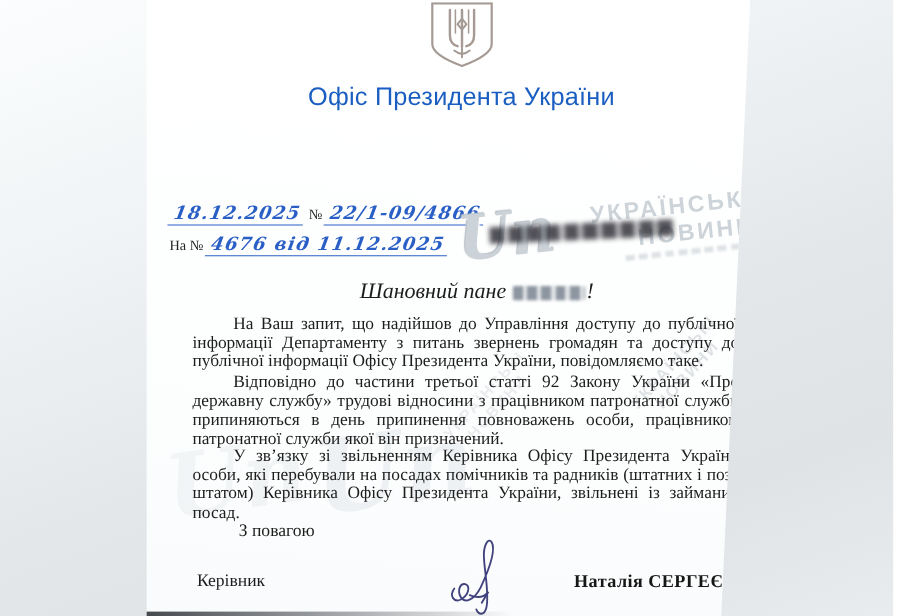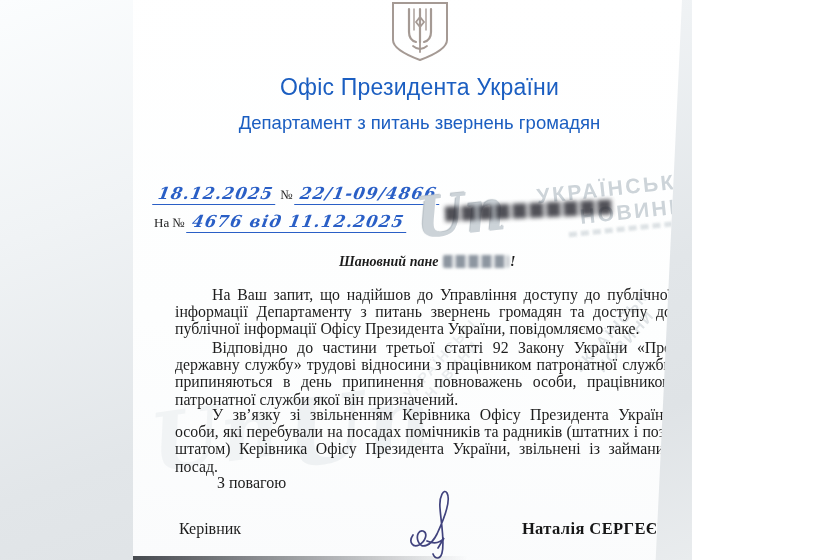--- a/index.html
+++ b/index.html
@@ -1,18 +1,18 @@
 <!DOCTYPE html>
 <html><head>
 <meta charset="utf-8">
 <style>
   html,body{margin:0;padding:0;}
   .stage{
     position:relative;
-    width:692px;height:560px;
+    width:812px;height:560px;
     overflow:hidden;
     background:linear-gradient(160deg,#fbfdfe 0%,#f0f3f5 30%,#e2e6e9 62%,#dfe3e6 80%,#e9ecee 100%);
     font-family:"Liberation Serif", serif;
   }
   
   .page{
     position:absolute;left:133px;top:0;width:549px;height:560px;
     background:linear-gradient(185deg,#ffffff 0%,#fdfefe 60%,#fafbfc 100%);
     box-shadow:0 0 14px rgba(110,120,132,.28);
     clip-path:polygon(0 0,100% 0,95.2% 100%,0 100%);
@@ -71,22 +71,22 @@
     font-family:"Liberation Sans",sans-serif;font-weight:700;
     color:#c6ccd1;letter-spacing:2px;text-align:center;
     pointer-events:none;
   }
   .wm-un-ghost{
     position:absolute;font-family:"DejaVu Serif",serif;font-style:italic;font-weight:700;
     color:#dfe4e7;pointer-events:none;
   }
   
   .salutation{
-    position:absolute;left:206px;top:254px;
-    font-size:14px;font-weight:700;font-style:italic;color:#1c1c1c;white-space:nowrap;
+    position:absolute;left:194px;top:254px;
+    font-size:20px;font-weight:400;font-style:italic;color:#1c1c1c;white-space:nowrap;
   }
   .redacted{
     display:inline-block;vertical-align:-2px;width:66px;height:13px;margin:0 1px;
     background:repeating-linear-gradient(90deg,#8d96a0 0 9px,rgba(141,150,160,.25) 9px 13px);
     filter:blur(1.6px);border-radius:2px;
   }
   .para{
     position:absolute;left:42px;width:497px;
     font-size:15.8px;line-height:17.2px;color:#1d1d1d;
     text-align:justify;text-indent:37px;margin:0;
@@ -119,21 +119,20 @@
       <path d="M24,7 L24,30 Q24,38 31,40"></path>
       <path d="M46,7 L46,30 Q46,38 39,40"></path>
       <path d="M29,7 L29,28" stroke-width="1.4"></path>
       <path d="M41,7 L41,28" stroke-width="1.4"></path>
       <path d="M28,44 Q35,50 42,44" stroke-width="1.8"></path>
       <path d="M35,40 L35,50" stroke-width="1.8"></path>
     </svg>
 
     <div class="office-title">Офіс Президента України</div>
     <div class="dept">
-      <div>Департамент з питань звернень громадян</div>
     </div>
 
     <div class="ref">
       <div class="row">
         <span class="hw">18.12.2025</span>
         <span class="lbl">№</span>
         <span class="hw">22/1-09/4866</span>
       </div>
       <div class="row">
         <span class="lbl">На №</span>

